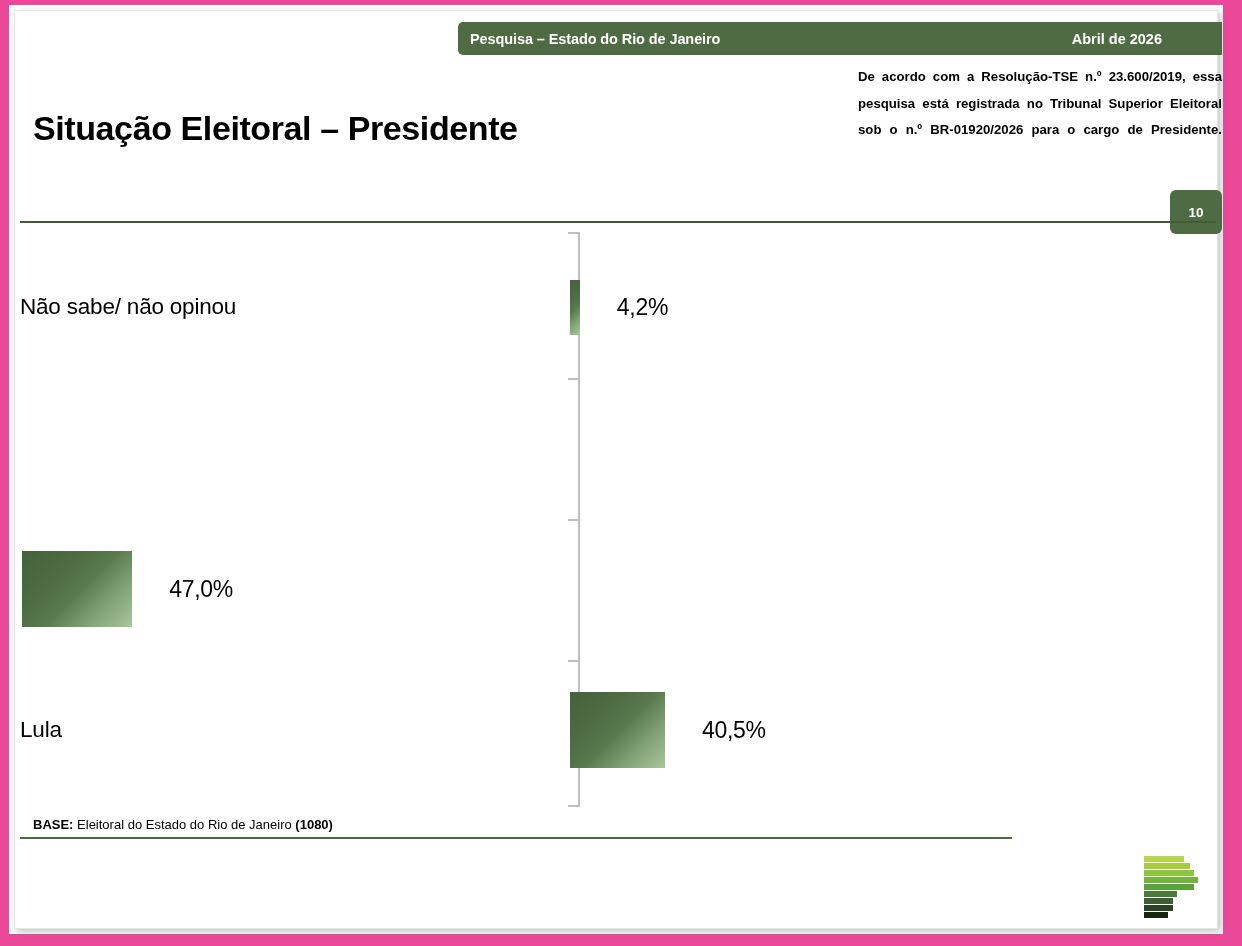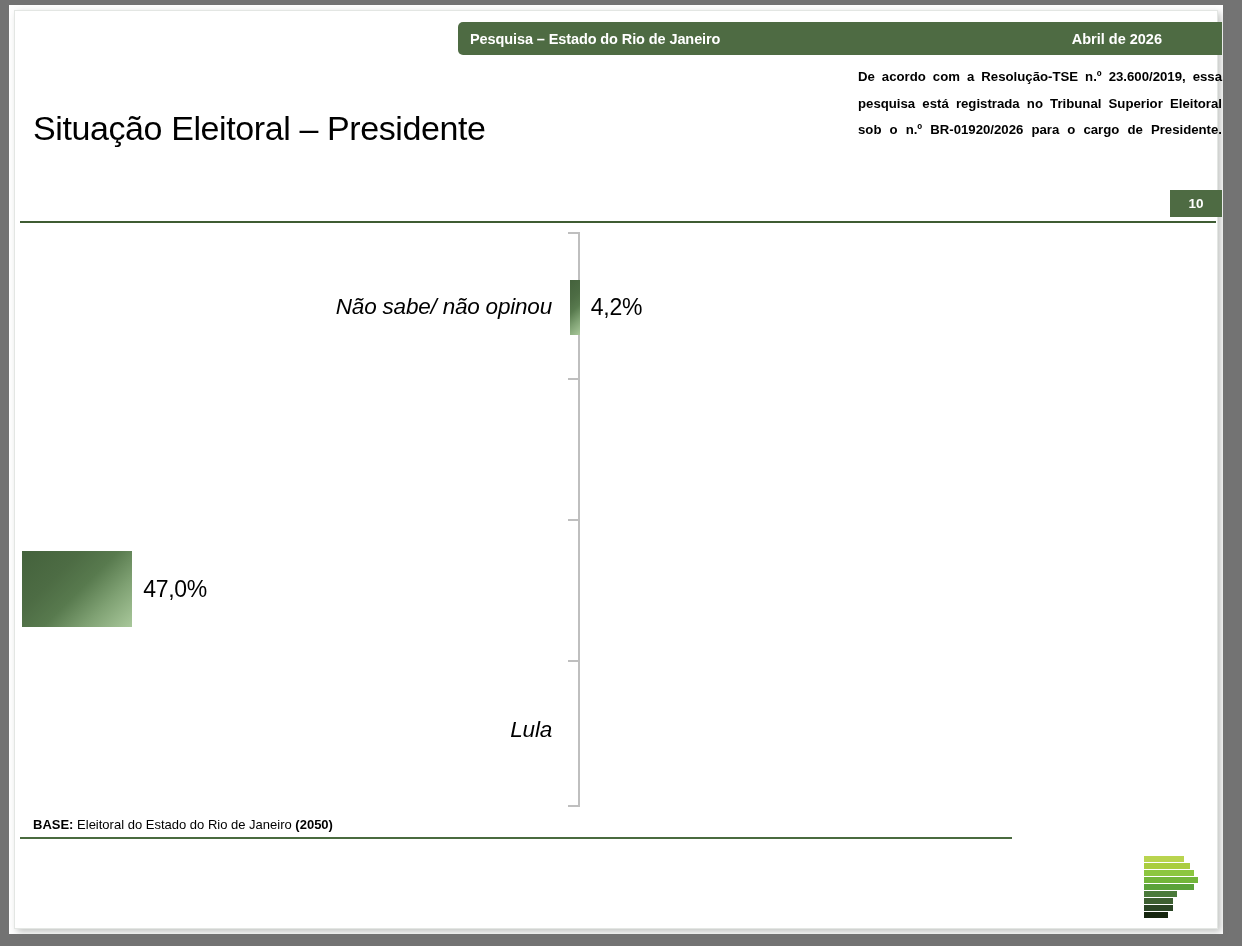--- a/index.html
+++ b/index.html
@@ -9,21 +9,21 @@
     height: 946px;
     background: #ffffff;
     font-family: "Liberation Sans", sans-serif;
     overflow: hidden;
   }
 
   #slide-root {
     position: relative;
     width: 1242px;
     height: 946px;
-    background: #737373;
+    background: #ec4899;
     padding-left: 45px;
   }
 
   
   .page-frame {
     position: absolute;
     left: 14px;
     top: 10px;
     width: 1204px;
     height: 919px;
@@ -81,39 +81,40 @@
     display: inline-block;
     width: 100%;
   }
 
   
   .page-badge {
     position: absolute;
     left: 1170px;
     top: 190px;
     width: 52px;
-    height: 27px;
+    height: 44px;
     background: #4e6b43;
     color: #ffffff;
     font-size: 13.5px;
     font-weight: bold;
     display: flex;
     align-items: center;
     justify-content: center;
+    border-radius: 6px;
   }
 
   
   .title-block {
     position: absolute;
     left: 33px;
     top: 108px;
   }
   .title-main {
     font-size: 34px;
-    font-weight: normal;
+    font-weight: bold;
     color: #000000;
     letter-spacing: -0.4px;
     line-height: 40px;
     white-space: nowrap;
   }
   .title-sub {
     font-size: 18.5px;
     font-weight: bold;
     color: #000000;
     letter-spacing: -0.1px;
@@ -161,34 +162,34 @@
   .bar-row {
     position: absolute;
     left: 0;
     width: 1196px;
     display: flex;
     align-items: center;
   }
 
   .bar-label {
     width: 548px;
-    text-align: right;
+    text-align: left;
     padding-right: 16px;
     font-size: 22.5px;
     color: #000000;
     letter-spacing: -0.2px;
     white-space: nowrap;
-    font-style: italic;
   }
 
   .bar-wrap {
     position: relative;
     display: flex;
     align-items: center;
     margin-left: 2px;
+    gap: 26px;
   }
 
   .bar-fill {
     height: 100%;
     background: linear-gradient(135deg,
                 #44623c 0%,
                 #4d6c44 32%,
                 #587a4e 52%,
                 #7fa173 74%,
                 #a9c89b 100%);
@@ -277,26 +278,30 @@
         <div class="bar-row" style="top: 185px; height: 70px;">
         </div>
         <div class="bar-row" style="top: 323px; height: 76px;">
           <div class="bar-wrap" style="height: 76px;">
             <div class="bar-fill" style="width: 110.215px;"></div>
             <div class="bar-value">47,0%</div>
           </div>
         </div>
         <div class="bar-row" style="top: 464px; height: 76px;">
           <div class="bar-label">Lula</div>
+          <div class="bar-wrap" style="height: 76px;">
+            <div class="bar-fill" style="width: 94.9725px;"></div>
+            <div class="bar-value">40,5%</div>
+          </div>
         </div>
       </div>
   </div>
 
   <div class="base-note">
-    <span class="base-strong">BASE:</span><span>&nbsp;</span><span>Eleitoral do Estado do Rio de Janeiro</span><span>&nbsp;</span><span class="base-strong">(2050)</span>
+    <span class="base-strong">BASE:</span><span>&nbsp;</span><span>Eleitoral do Estado do Rio de Janeiro</span><span>&nbsp;</span><span class="base-strong">(1080)</span>
   </div>
   <div class="base-rule"></div>
 
   <div class="logo">
       <div class="logo-bar" style="width: 40px; top: 0px; background: rgb(185, 212, 79);"></div>
       <div class="logo-bar" style="width: 46px; top: 7px; background: rgb(170, 205, 63);"></div>
       <div class="logo-bar" style="width: 50px; top: 14px; background: rgb(140, 198, 63);"></div>
       <div class="logo-bar" style="width: 54px; top: 21px; background: rgb(114, 181, 58);"></div>
       <div class="logo-bar" style="width: 50px; top: 28px; background: rgb(90, 162, 58);"></div>
       <div class="logo-bar" style="width: 33px; top: 35px; background: rgb(74, 122, 58);"></div>

